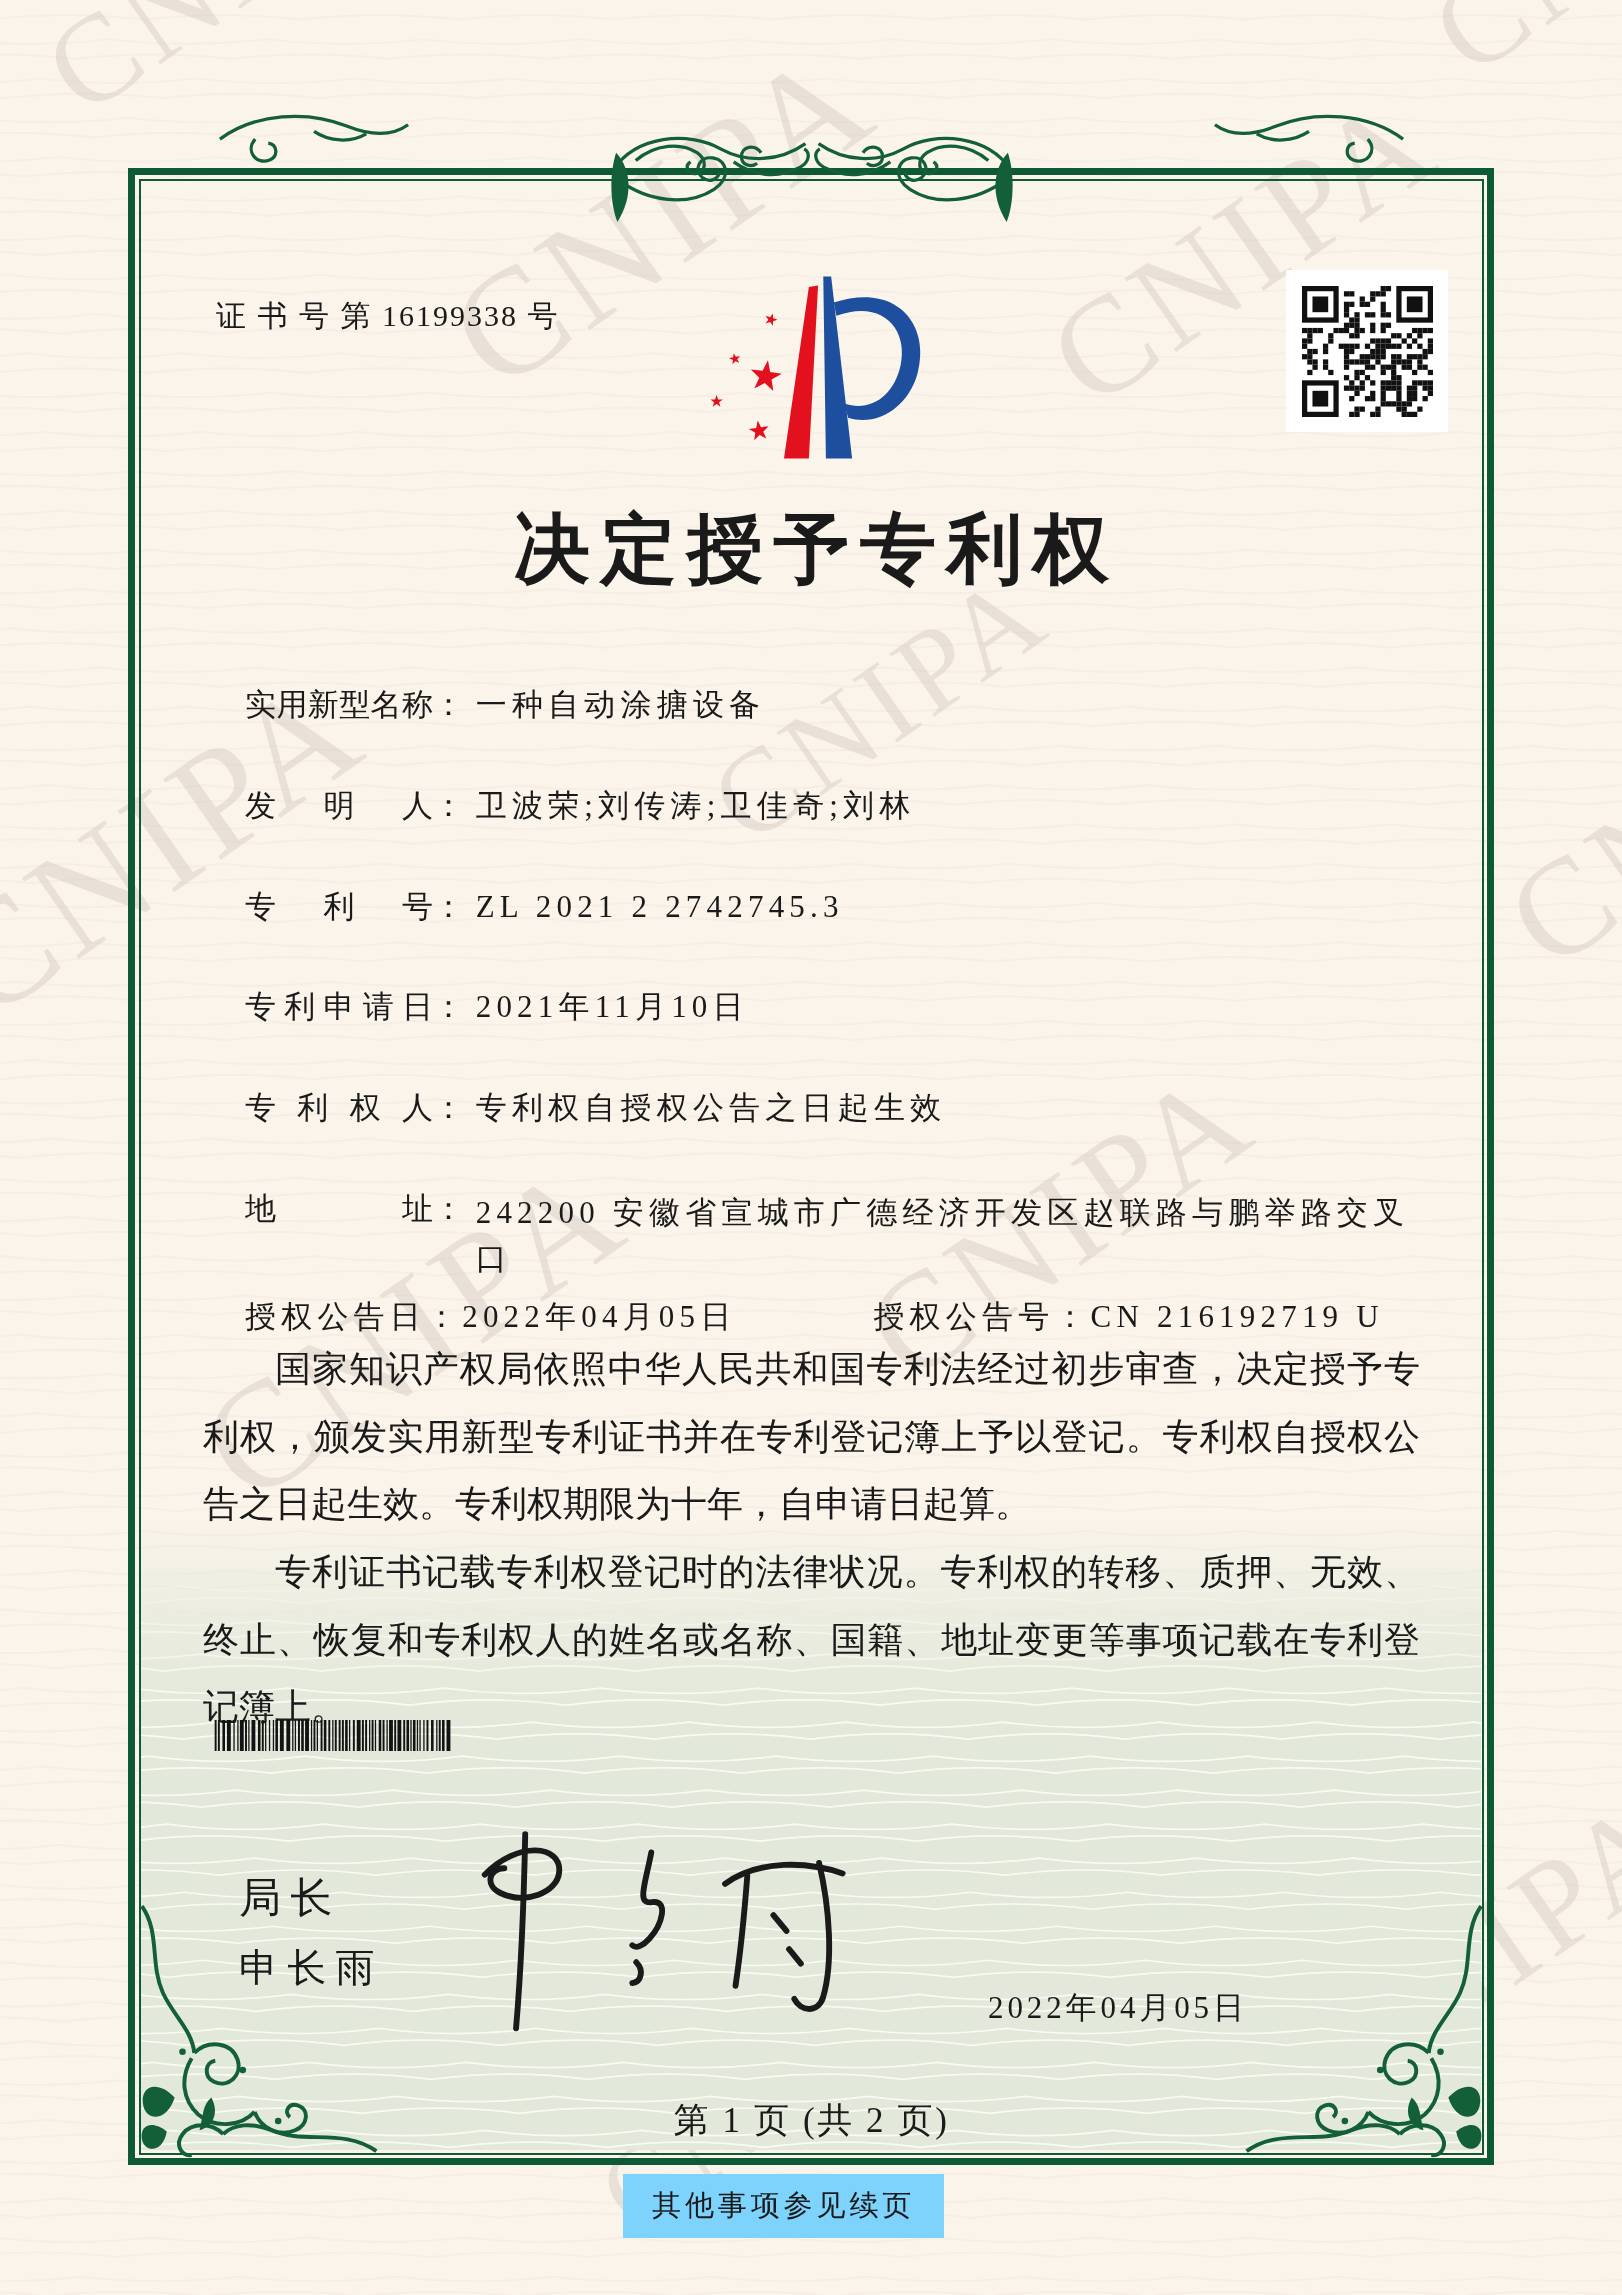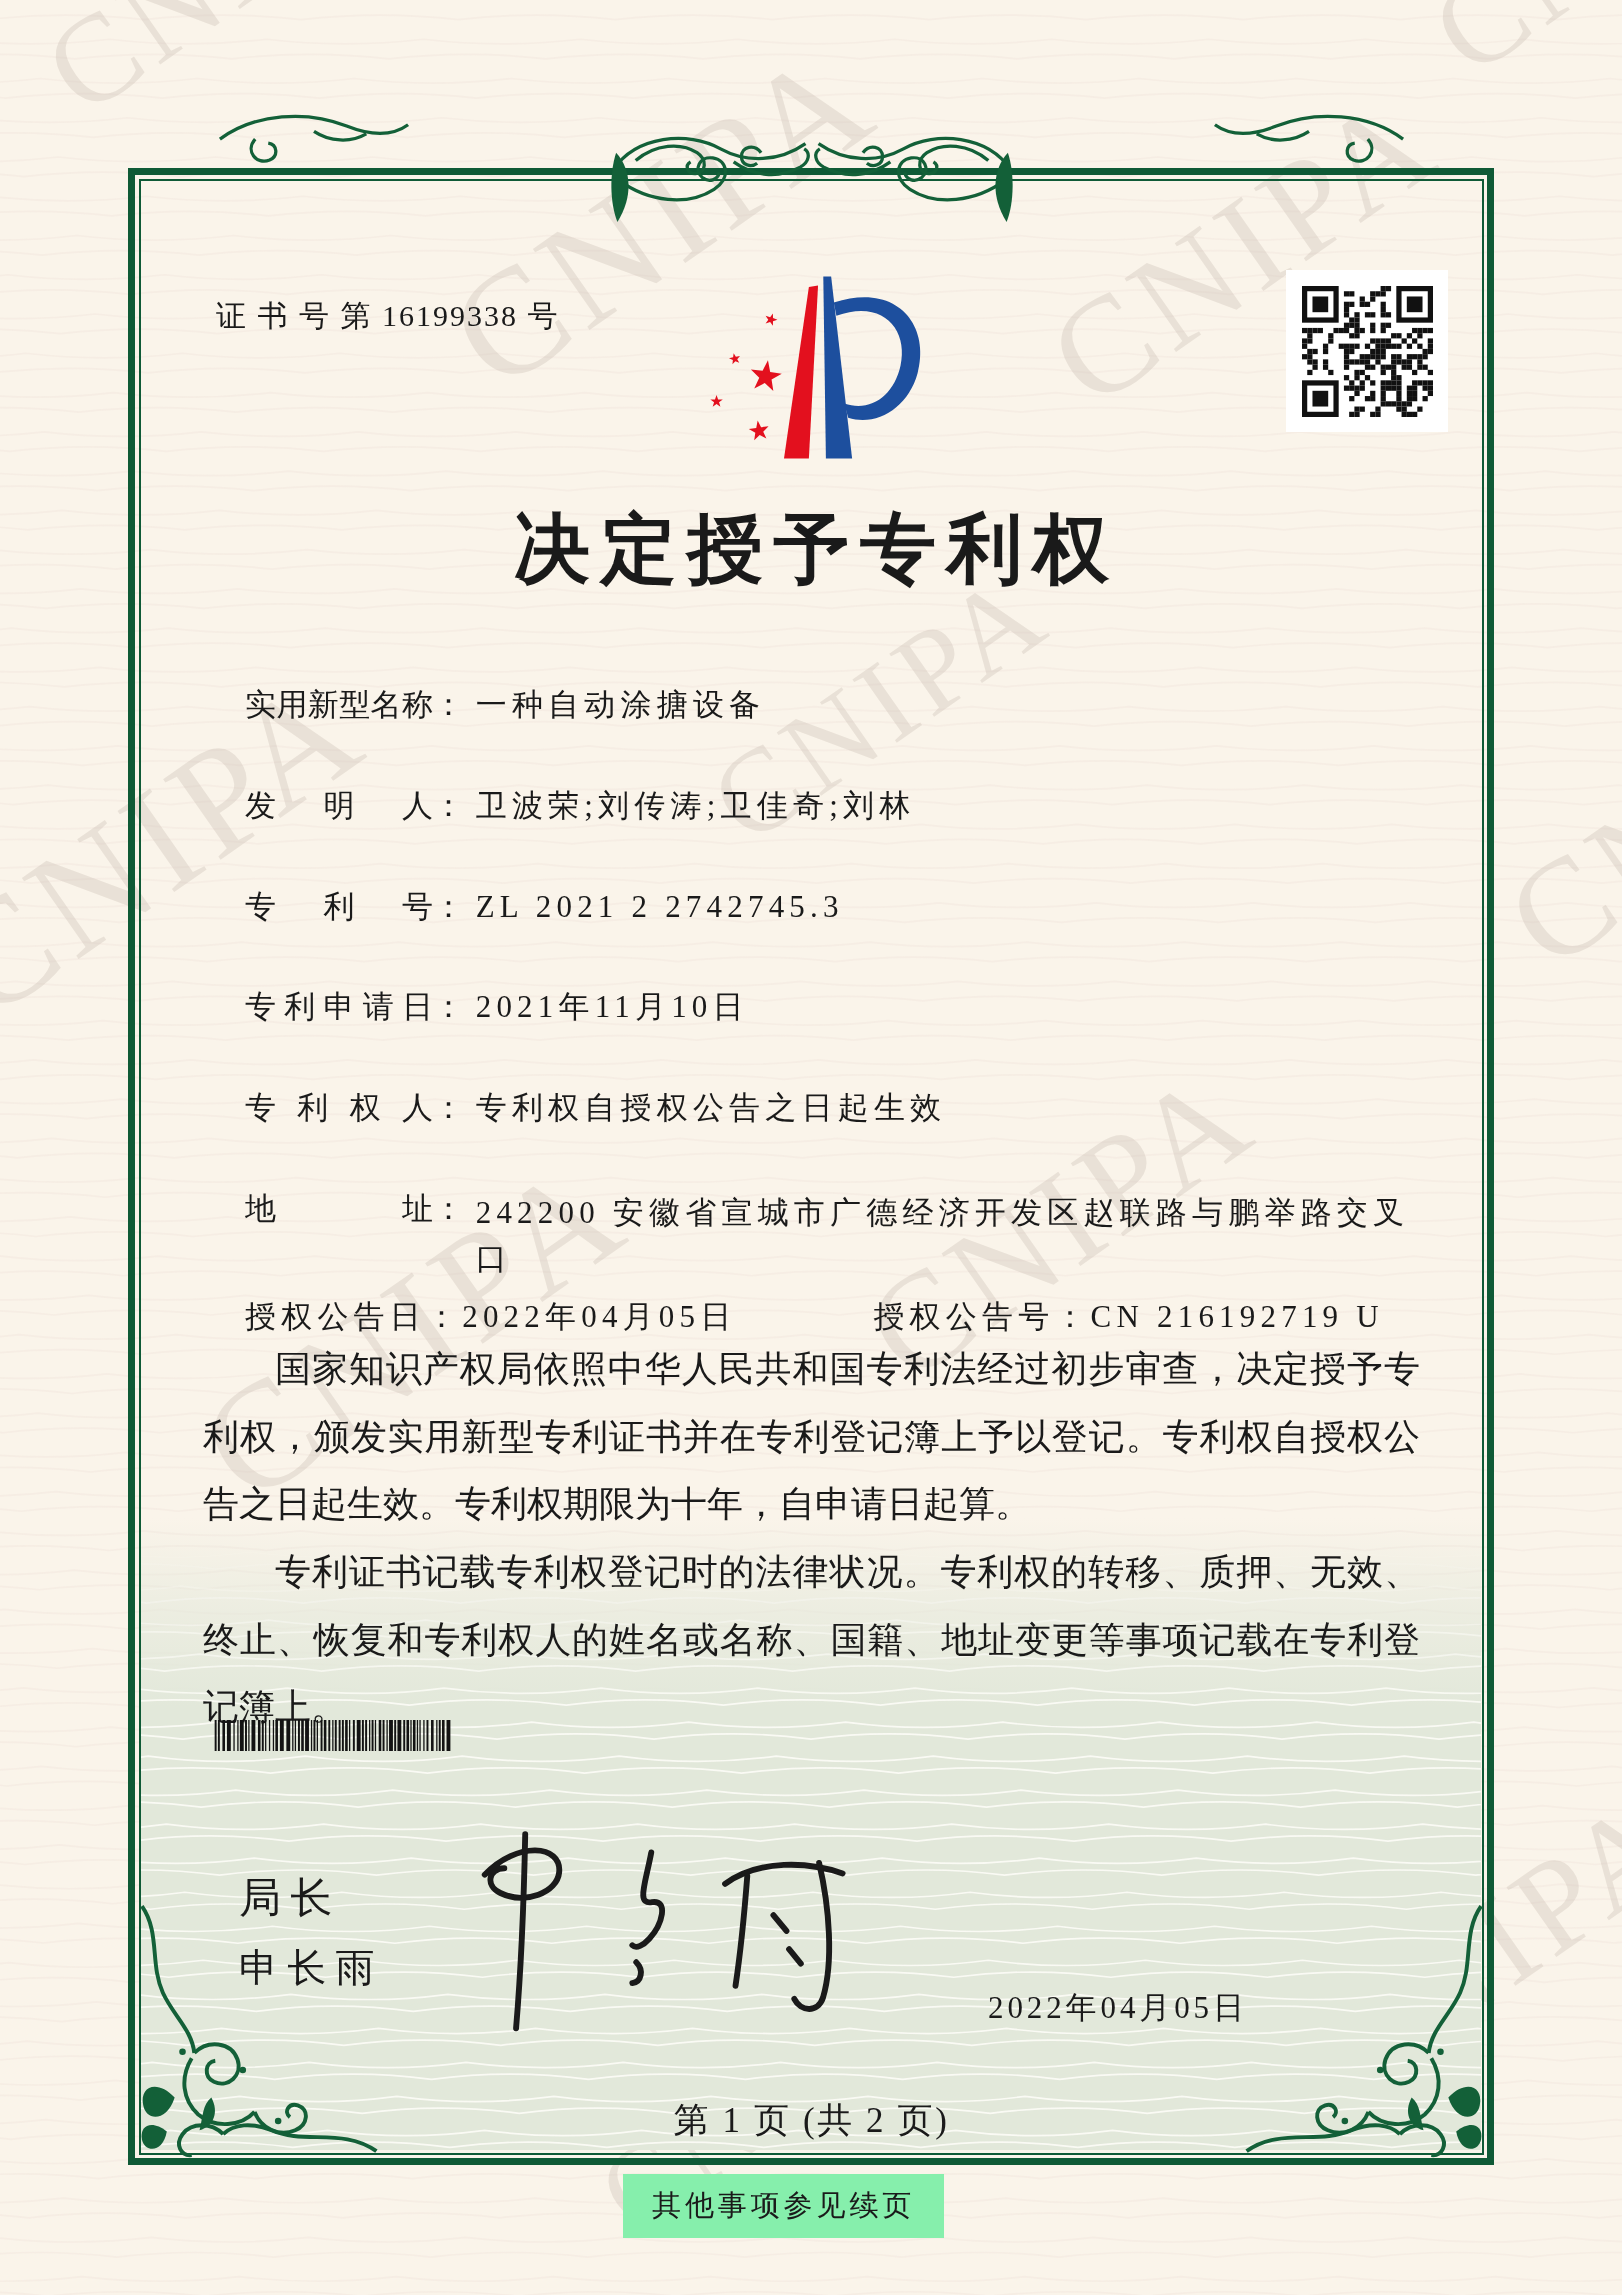--- a/index.html
+++ b/index.html
@@ -41,21 +41,21 @@
 
   .paras{left:203px;top:1336px;width:1217px;font-size:36px;line-height:1.88;text-align:justify;}
   .paras p{margin:0;text-indent:2em;}
 
   .barcode{left:213px;top:1720px;}
   .signer-title{left:239px;top:1870px;font-size:42px;letter-spacing:9.2px;}
   .signer-name{left:239px;top:1941px;font-size:39px;letter-spacing:9.2px;}
   .signature{left:419px;top:1829px;}
   .issue-date{left:988px;top:1987px;font-size:31px;letter-spacing:3.9px;}
   .page-no{left:0;top:2097px;width:100%;text-align:center;font-size:35px;letter-spacing:2.6px;font-family:Liberation Serif, serif;}
-  .footer-note{left:623px;top:2174px;background:#86efac;padding:11.8px 29px;font-size:29px;letter-spacing:3.9px;}
+  .footer-note{left:623px;top:2174px;background:#7dd3fc;padding:11.8px 29px;font-size:29px;letter-spacing:3.9px;}
 </style>
 </head>
 <body>
 
 <div class="page">
 
   <svg class="abs" id="bg-waves" width="1623" height="2295" viewBox="0 0 2480 3508" style="left:0;top:0;">
       <path d="M-260 30 q120 -14 240 0 q120 -14 240 0 q120 -14 240 0 q120 -14 240 0 q120 -14 240 0 q120 -14 240 0 q120 -14 240 0 q120 -14 240 0 q120 -14 240 0 q120 -14 240 0 q120 -14 240 0 q120 -14 240 0 q120 -14 240 0" fill="none" stroke="#f2e7df" stroke-width="2.6" opacity="0.55"></path>
       <path d="M-313 60 q120 14 240 0 q120 14 240 0 q120 14 240 0 q120 14 240 0 q120 14 240 0 q120 14 240 0 q120 14 240 0 q120 14 240 0 q120 14 240 0 q120 14 240 0 q120 14 240 0 q120 14 240 0 q120 14 240 0" fill="none" stroke="#f2e7df" stroke-width="2.6" opacity="0.55"></path>
       <path d="M-366 90 q120 -14 240 0 q120 -14 240 0 q120 -14 240 0 q120 -14 240 0 q120 -14 240 0 q120 -14 240 0 q120 -14 240 0 q120 -14 240 0 q120 -14 240 0 q120 -14 240 0 q120 -14 240 0 q120 -14 240 0 q120 -14 240 0" fill="none" stroke="#f2e7df" stroke-width="2.6" opacity="0.55"></path>

